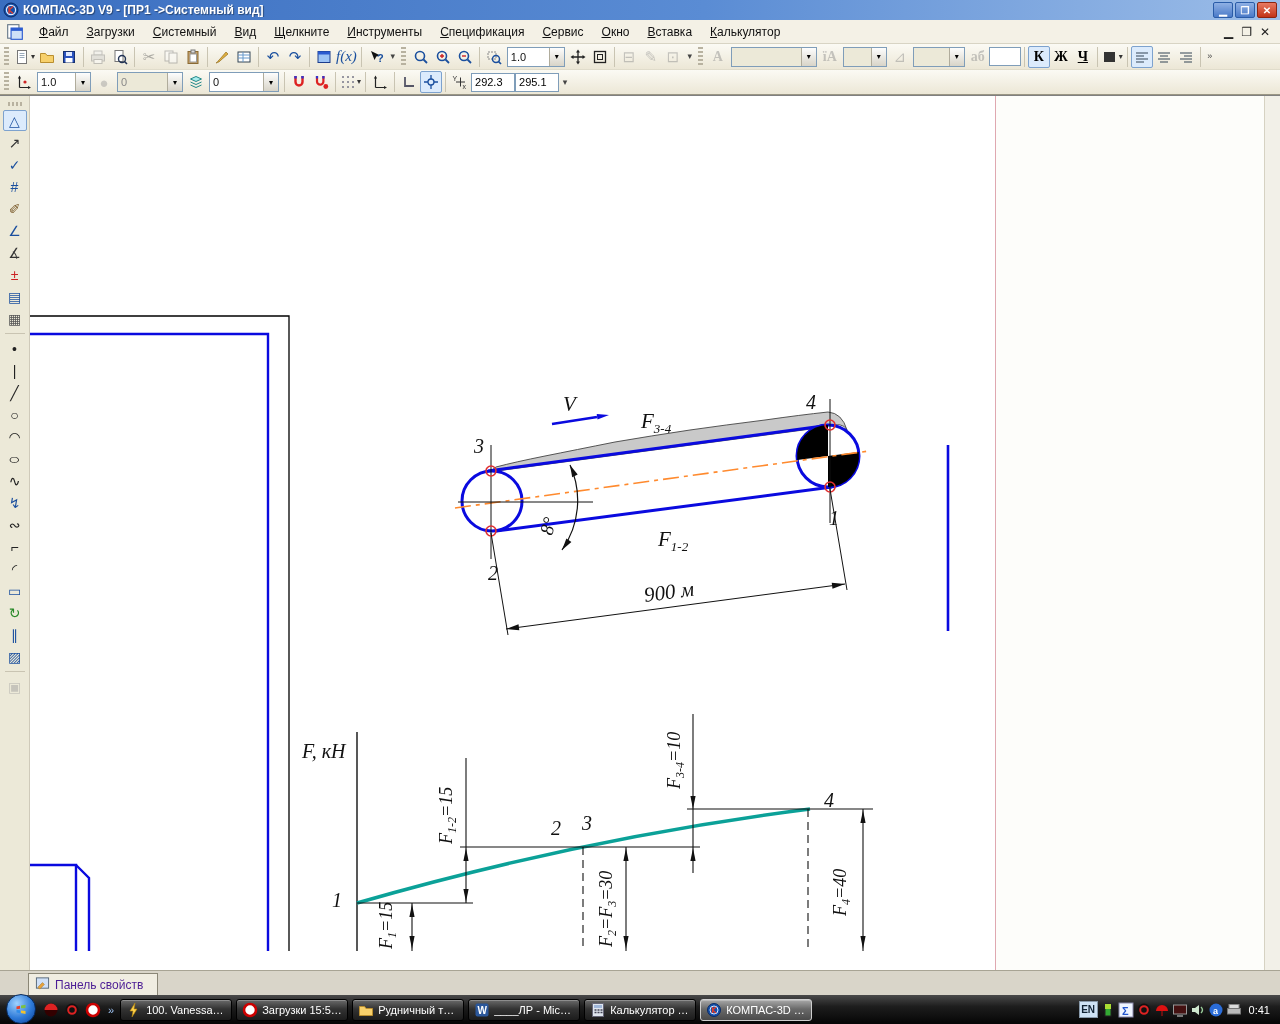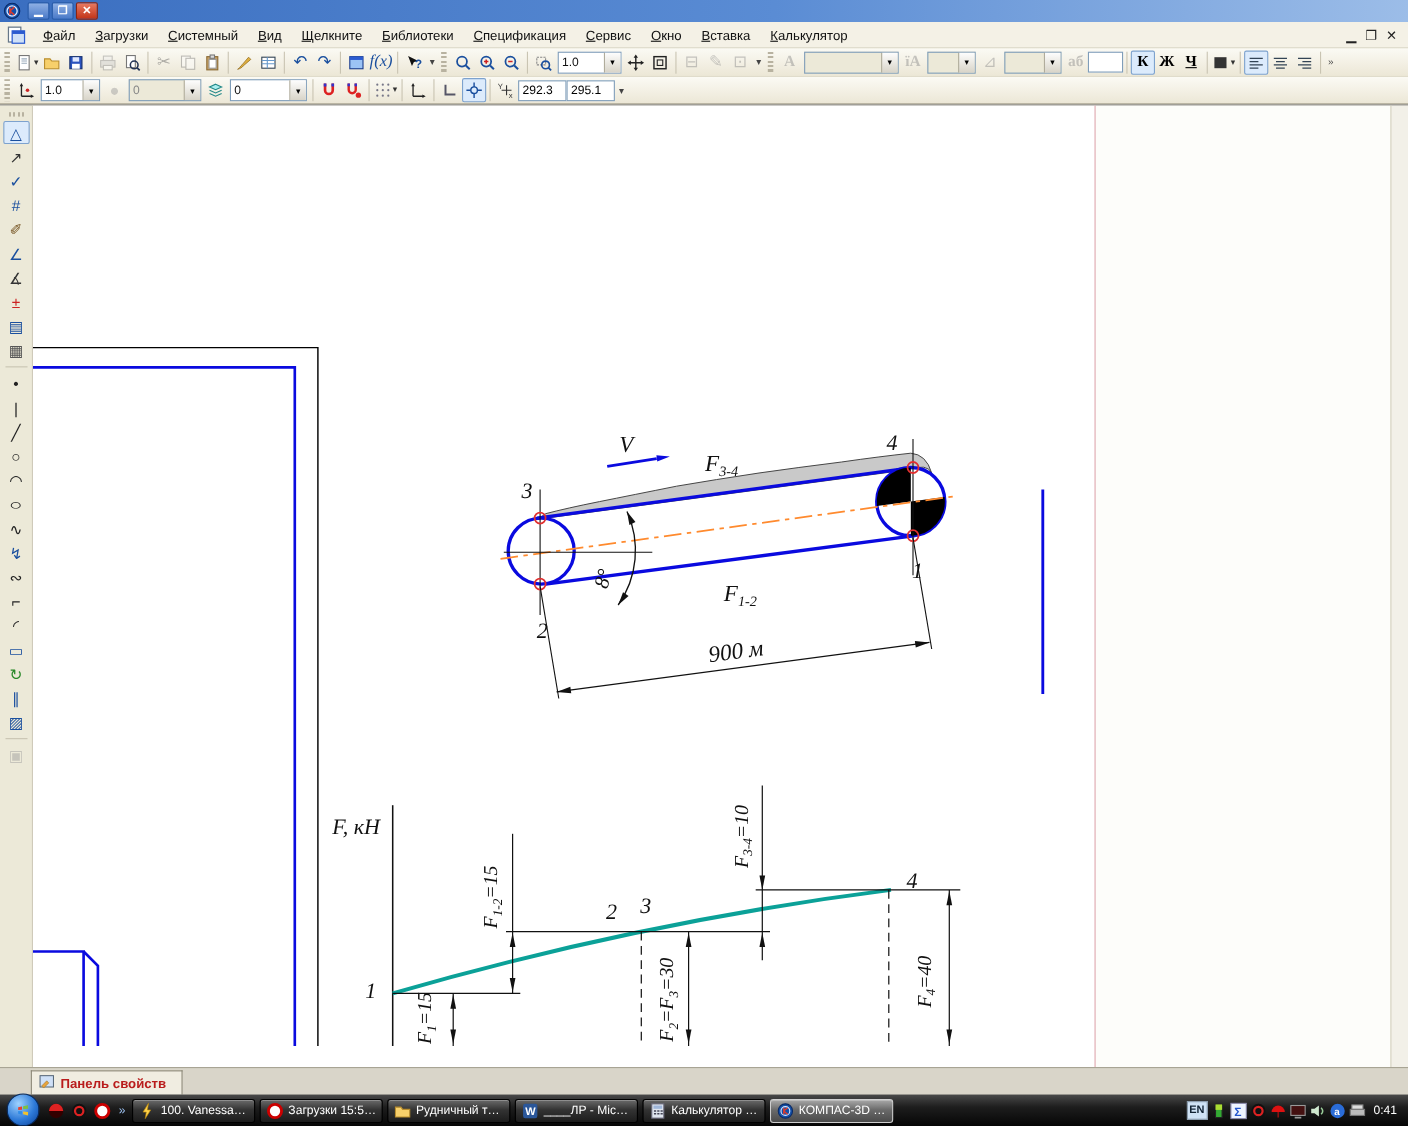--- a/index.html
+++ b/index.html
@@ -64,21 +64,21 @@
   .leftpanel .tbi { min-width:24px; height:21px; font-size:14px; }
   .leftpanel .tsep { width:20px; height:1px; margin:3px 0; }
   .canvas { width:966px; position:relative; background:#fff; border-right:1px solid #dfa8b0; }
   .canvas svg { display:block; }
   .outside { flex:1; background:#fdfdfa; }
   .rightstrip { width:16px; background:#f2f0e8; border-left:1px solid #d6d2c2; }
 
   
   .tabrow { height:25px; background:#d9d5c9; border-top:1px solid #a8a494; display:flex; align-items:flex-end; padding-left:28px; }
   .proptab { height:22px; display:flex; align-items:center; gap:5px; padding:0 14px 0 6px;
-    background:#f0ede1; border:1px solid #8a8676; border-bottom:none; font-size:12px; color:#b91c1c;font-weight:bold; }
+    background:#f0ede1; border:1px solid #8a8676; border-bottom:none; font-size:12px; color:#4c1d95; }
   .statusbar { height:20px; background:#ece9d8; border-top:1px solid #fff; display:flex; align-items:center;
     padding:0 6px; font-size:12px; color:#1a1a1a; }
 
   
   .taskbar { height:29px; background:linear-gradient(#4a4a4a 0%,#1d1d1d 40%,#050505 100%);
     display:flex; align-items:center; padding:0 4px; gap:4px; }
   .orb { width:30px; height:30px; border-radius:50%; margin:-2px 2px 0 2px;
     background:radial-gradient(circle at 35% 30%,#9ed2ff,#2e7ad8 55%,#0a3f96); border:1px solid #062a60;
     display:flex; align-items:center; justify-content:center; }
   .ql { display:flex; align-items:center; gap:3px; }
@@ -103,40 +103,41 @@
 <div id="app">
 
   <div class="titlebar">
     <span class="appicon">
       <svg viewBox="0 0 16 16" width="16" height="16">
           <circle cx="8" cy="8" r="7" fill="#1450a8" stroke="#0a2a66"></circle>
           <circle cx="8" cy="8" r="4.6" fill="none" stroke="#d8e6ff" stroke-width="1.2"></circle>
           <path d="M6 4.5v7M6 8l4-3.5M6 8l4 3.5" stroke="#e23a2a" stroke-width="1.4" fill="none"></path>
         </svg>
     </span>
+    <span class="title-text">КОМПАС-3D V9 - [ПР1 -&gt;Системный вид]</span>
     <span class="winbtn">▁</span>
     <span class="winbtn">❐</span>
     <span class="winbtn close">✕</span>
   </div>
 
   <div class="menubar">
     <span class="docicon">
       <svg viewBox="0 0 16 16" width="18" height="18">
           <rect x="1.5" y="1.5" width="10" height="12" fill="#fff" stroke="#678"></rect>
           <rect x="4.5" y="4.5" width="10" height="10" fill="#cfe0f7" stroke="#2b5bd0"></rect>
           <rect x="4.5" y="4.5" width="10" height="2.5" fill="#2b5bd0"></rect>
         </svg>
     </span>
     <div class="menu-items">
         <span class="menu-item">Файл</span>
         <span class="menu-item">Загрузки</span>
         <span class="menu-item">Системный</span>
         <span class="menu-item">Вид</span>
         <span class="menu-item">Щелкните</span>
-        <span class="menu-item">Библиотеки</span>
+        <span class="menu-item">Инструменты</span>
         <span class="menu-item">Спецификация</span>
         <span class="menu-item">Сервис</span>
         <span class="menu-item">Окно</span>
         <span class="menu-item">Вставка</span>
         <span class="menu-item">Калькулятор</span>
       </div>
     <div class="childbtns">
       <span>▁</span>
       <span>❐</span>
       <span>✕</span>

